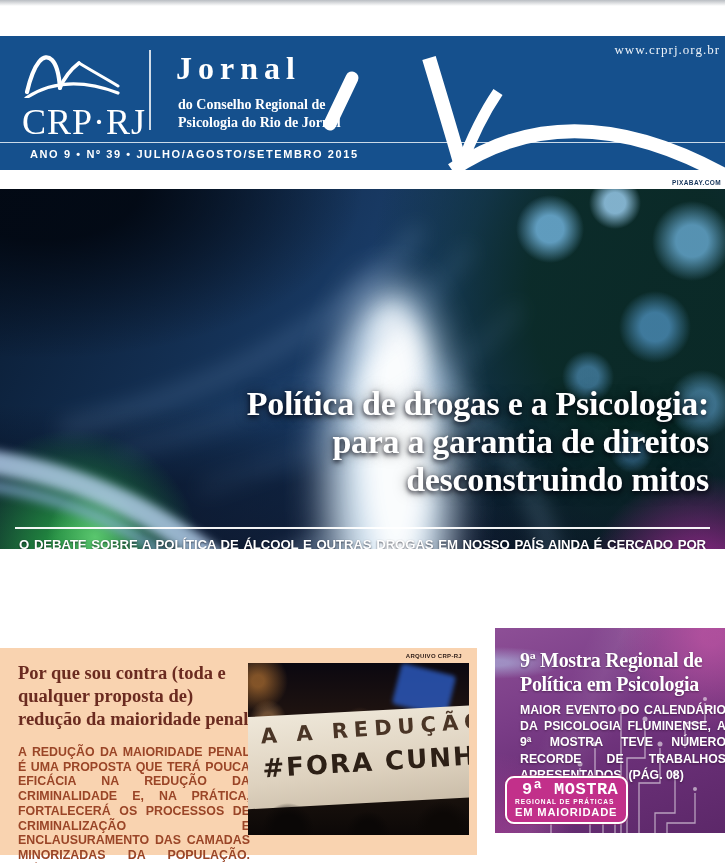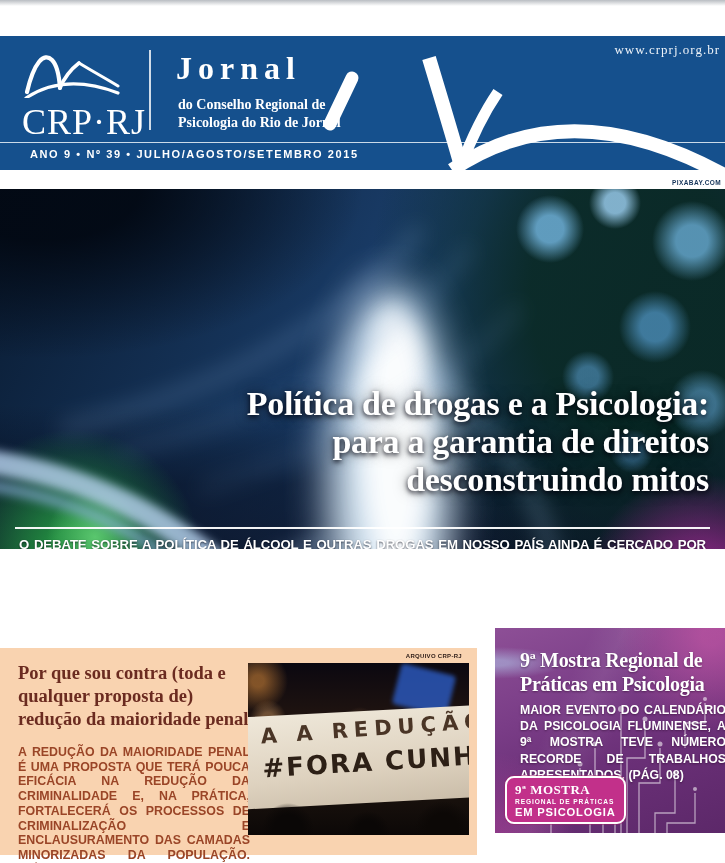--- a/index.html
+++ b/index.html
@@ -105,21 +105,21 @@
       linear-gradient(160deg,#8d4f96 0%,#7a3d87 35%,#6b3078 60%,#5c2869 100%);}
   .circuit{position:absolute;right:0;top:0;width:230px;height:205px;opacity:.55;}
   .box-right h2{position:absolute;left:13px;top:8px;margin:12px;color:#fff;
     font-family:"Liberation Serif",serif;font-size:20px;line-height:24px;font-weight:bold;letter-spacing:-.3px;
     text-shadow:0 1px 2px rgba(40,5,40,.5);}
   .box-right .story-deck{position:absolute;left:13px;top:62px;width:206px;margin:12px;color:#fff;
     font-size:12.3px;font-weight:bold;line-height:16.2px;text-align:justify;
     text-shadow:0 1px 2px rgba(40,5,40,.5);}
   .badge{position:absolute;left:10px;top:148px;background:#c2308a;border:2.5px solid #ffffff;
     border-radius:9px;padding:3px 8px 4px 8px;color:#fff;box-shadow:0 0 0 1px rgba(160,30,110,.5);}
-  .badge-l1{font-size:13px;font-weight:bold;letter-spacing:.5px;line-height:17px;font-family:Liberation Serif, serif;}
+  .badge-l1{font-size:17px;font-weight:bold;letter-spacing:.5px;line-height:17px;font-family:Liberation Mono, monospace;margin-left:7px;}
   .badge-l2{font-size:6.6px;font-weight:bold;letter-spacing:.9px;line-height:8px;}
   .badge-l3{font-size:11.2px;font-weight:bold;letter-spacing:.8px;line-height:12px;}
 </style>
 </head>
 <body>
 
 <div class="page">
 
   <div class="top-fade"></div>
 
@@ -222,23 +222,23 @@
         <path d="M160,205 V185 H180 V150"></path>
           <circle cx="180" cy="146" r="2.5" fill="#fff" stroke="none"></circle>
         <path d="M172,205 V195 H200 V165"></path>
           <circle cx="200" cy="161" r="2" fill="#fff" stroke="none"></circle>
         <path d="M190,120 V95 H210 V75"></path>
           <circle cx="210" cy="71" r="2" fill="#fff" stroke="none"></circle>
       </g>
     </svg>
     <h2>
       <span>9ª Mostra Regional de</span><br>
-      <span>Práticas em Psicologia</span>
+      <span>Política em Psicologia</span>
     </h2>
     <p class="story-deck">MAIOR EVENTO DO CALENDÁRIO DA PSICOLOGIA FLUMINENSE, A 9ª MOSTRA TEVE NÚMERO RECORDE DE TRABALHOS APRESENTADOS. (PÁG. 08)</p>
     <div class="badge">
       <div class="badge-l1">9ª MOSTRA</div>
       <div class="badge-l2">REGIONAL DE PRÁTICAS</div>
-      <div class="badge-l3">EM PSICOLOGIA</div>
+      <div class="badge-l3">EM MAIORIDADE</div>
     </div>
   </section>
 
 </div>
 
 </body></html>

